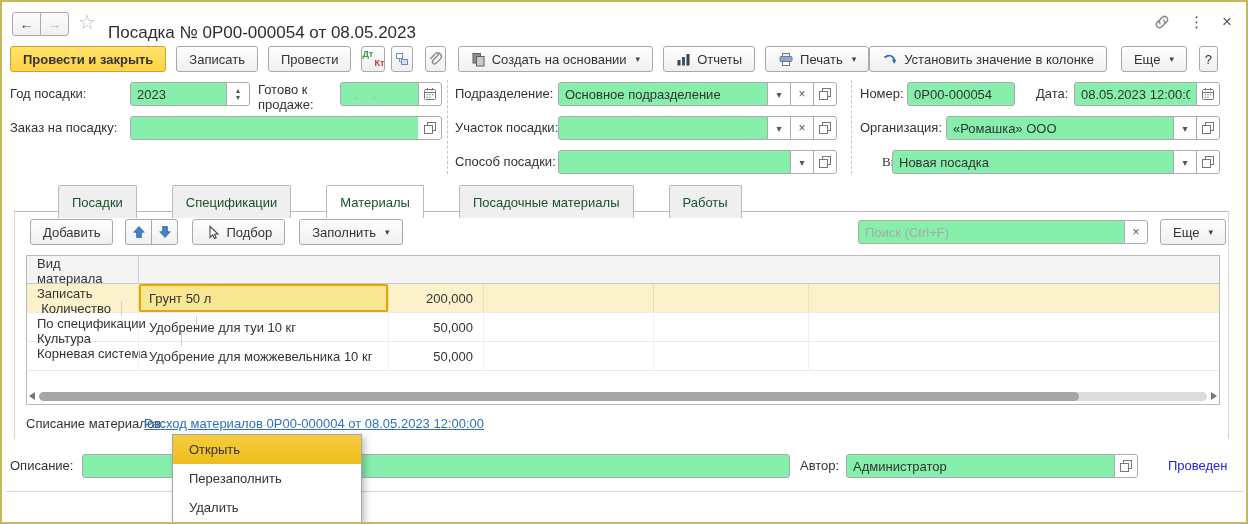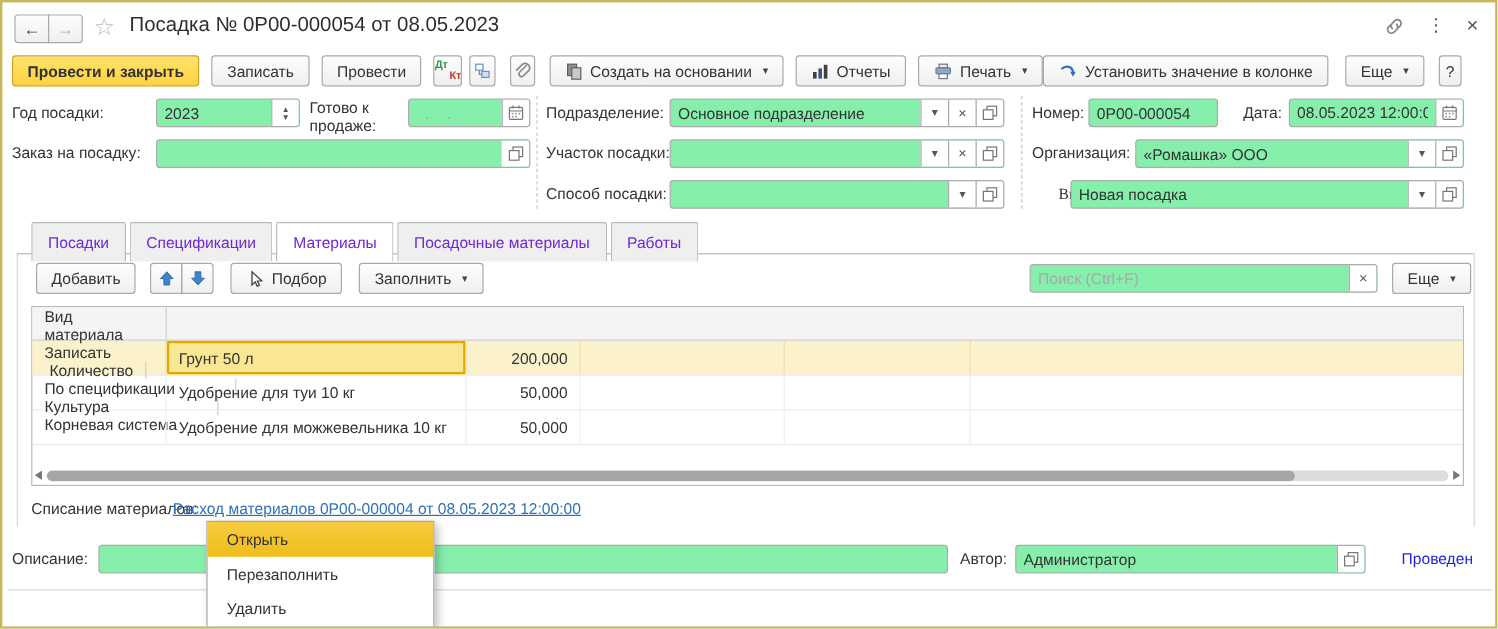--- a/index.html
+++ b/index.html
@@ -16,21 +16,21 @@
   
   .navgroup { position:absolute; left:10px; top:10px; display:flex; }
   .navbtn {
     width:29px; height:24px; display:flex; align-items:center; justify-content:center;
     background:linear-gradient(#FDFDFD,#EFEFEF); border:1px solid #A9A9A9;
     font-size:14px; color:#444;
   }
   .navbtn.back { border-radius:3px 0 0 3px; }
   .navbtn.fwd  { border-radius:0 3px 3px 0; margin-left:-1px; color:#B5B5B5; }
   .star { position:absolute; left:76px; top:8px; font-size:20px; color:#B9B9B9; }
-  .doc-title { position:absolute; left:106px; top:9px; font-size:17px; color:#2E2E2E; white-space:nowrap; }
+  .doc-title { position:absolute; left:106px; top:21px; font-size:17px; color:#2E2E2E; white-space:nowrap; }
   .win-icons { position:absolute; right:14px; top:10px; display:flex; align-items:center; gap:18px; }
   .kebab { font-size:15px; color:#555; line-height:20px; }
   .closex { font-size:17px; color:#555; line-height:20px; }
   
   .toolbar { position:absolute; left:8px; right:28px; top:44px; height:26px; display:flex; align-items:center;text-align:right; }
   .btn {
     height:26px; display:inline-flex; align-items:center; padding:0 12px; gap:6px;
     background:linear-gradient(#FEFEFE,#EFEFEF); border:1px solid #A9A9A9;
     border-radius:3px; color:#333; white-space:nowrap; cursor:default;
   }
@@ -62,21 +62,21 @@
   .seg .tri { font-size:8px; line-height:7px; color:#555; }
   .dashsep { position:absolute; top:78px; height:94px; border-left:1px dashed #C6C6C6; }
   
   .tabline { position:absolute; left:12px; top:209px; width:1214px; border-top:1px solid #B9B9B9; z-index:1; }
   .panelL { position:absolute; left:12px;  top:209px; height:228px; border-left:1px solid #D6D6D6; }
   .panelR { position:absolute; left:1226px; top:209px; height:228px; border-left:1px solid #D6D6D6; }
   .tabs { position:absolute; left:24px; top:183px; display:flex; gap:3px; z-index:2; }
   .tab {
     height:26px; padding:16px 13px; display:flex; align-items:center;
     background:#EFEFEF; border:1px solid #B9B9B9; border-bottom:none;
-    border-radius:2px 2px 0 0; color:#6d28d9; white-space:nowrap;
+    border-radius:2px 2px 0 0; color:#14532d; white-space:nowrap;margin-left:32px;
   }
   .tab.active { background:#fff; height:27px; z-index:3; }
   
   .gridbar { position:absolute; left:28px; top:217px; display:flex; align-items:center; }
   .movegroup { display:flex; margin:0 14px 0 12px; }
   .movegroup .btn { width:27px; padding:0; justify-content:center; }
   .movegroup .btn:first-child { border-radius:3px 0 0 3px; }
   .movegroup .btn:last-child  { border-radius:0 3px 3px 0; margin-left:-1px; }
   
   .grid { position:absolute; left:24px; top:253px; width:1194px; height:150px; border:1px solid #B9B9B9; background:#fff; }

